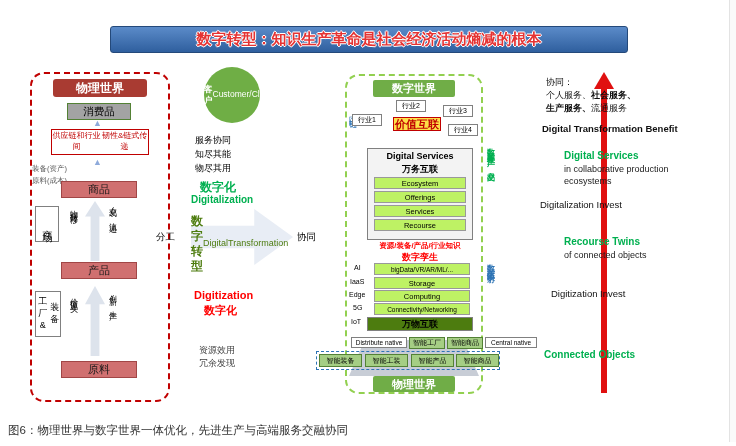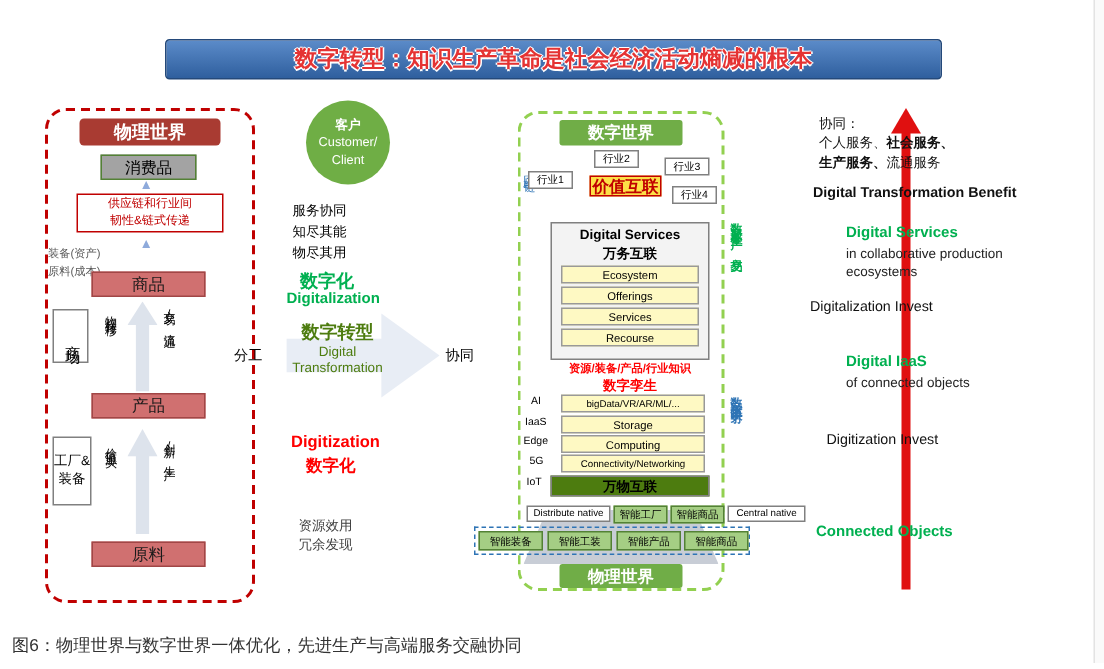--- a/index.html
+++ b/index.html
@@ -1,24 +1,24 @@
 <!DOCTYPE html>
 <html><head>
 <meta charset="utf-8">
 <style>
   *{margin:0;padding:0;box-sizing:border-box}
   body{font-family:"Liberation Sans","DejaVu Sans",sans-serif;background:#fff}
   .stage{position:relative;width:736px;height:442px;background:#fff;overflow:hidden}
   .abs{position:absolute}
   .ctr{display:flex;align-items:center;justify-content:center;text-align:center}
-  .col{display:flex;flex-direction:column;align-items:center;justify-content:center;text-align:center}
+  .col{display:flex;flex-direction:row;align-items:center;text-align:center}
   .vtext{writing-mode:vertical-rl;text-orientation:upright;letter-spacing:2px;line-height:1}
   .redbox{background:#D07070;border:1px solid #A14646;font-size:11px;color:#1a1a1a}
   .greenbox{background:#A5CE84;border:1px solid #538135;font-size:7px}
-  .graybox{background:#fef9c3;border:1px solid #999;font-size:7.5px}
+  .graybox{background:#bef264;border:1px solid #999;font-size:7.5px}
   .whitebox{background:#fff;border:1px solid #808080}
   .title{background:linear-gradient(#5B8BC9,#2F5F9E);border:1px solid #24497A;border-radius:3px;
          color:#E53333;font-weight:bold;font-size:15px;
          text-shadow:1px 0 0 #fff,-1px 0 0 #fff,0 1px 0 #fff,0 -1px 0 #fff}
   .uparrow{background:#DDE3EC;border:0;clip-path:polygon(50% 0,100% 26%,72% 26%,72% 100%,28% 100%,28% 26%,0 26%);filter:drop-shadow(0 0 1px #9AB0CC)}
   .rightarrow{background:#E8EDF5;clip-path:polygon(0 30%,62% 30%,62% 0,100% 50%,62% 100%,62% 70%,0 70%);filter:drop-shadow(0 0 1px #9AB0CC)}
   .smalltxt{font-size:8px;color:#000}
 </style>
 </head>
 <body>
@@ -134,21 +134,21 @@
       <span>个人服务、</span><b>社会服务、</b>
     </div>
     <div>
       <b>生产服务、</b><span>流通服务</span>
     </div>
   </div>
   <div class="abs" style="left:564px;top:150px;font-size:10px;font-weight:bold;color:#00B050;">Digital Services</div>
   <div class="abs" style="left:564px;top:164px;font-size:9px;color:#222;">in collaborative production</div>
   <div class="abs" style="left:564px;top:176px;font-size:9px;color:#222;">ecosystems</div>
   <div class="abs" style="left:540px;top:199px;font-size:9.5px;font-weight:normal;color:#111;">Digitalization Invest</div>
-  <div class="abs" style="left:564px;top:236px;font-size:10px;font-weight:bold;color:#00B050;">Digital IaaS</div>
+  <div class="abs" style="left:564px;top:236px;font-size:10px;font-weight:bold;color:#00B050;">Recourse Twins</div>
   <div class="abs" style="left:564px;top:250px;font-size:9px;color:#222;">of connected objects</div>
   <div class="abs" style="left:551px;top:288px;font-size:9.5px;font-weight:normal;color:#111;">Digitization Invest</div>
   <div class="abs" style="left:544px;top:349px;font-size:10px;font-weight:bold;color:#00B050;">Connected Objects</div>
 
   <div class="abs" style="left:8px;top:423px;font-size:11.5px;color:#333;">图6：物理世界与数字世界一体优化，先进生产与高端服务交融协同</div>
 
   <div class="abs" style="right:0;top:0;width:7px;height:446px;background:#FAFAFA;border-left:1px solid #E3E3E3;"></div>
 
 </div>
 

